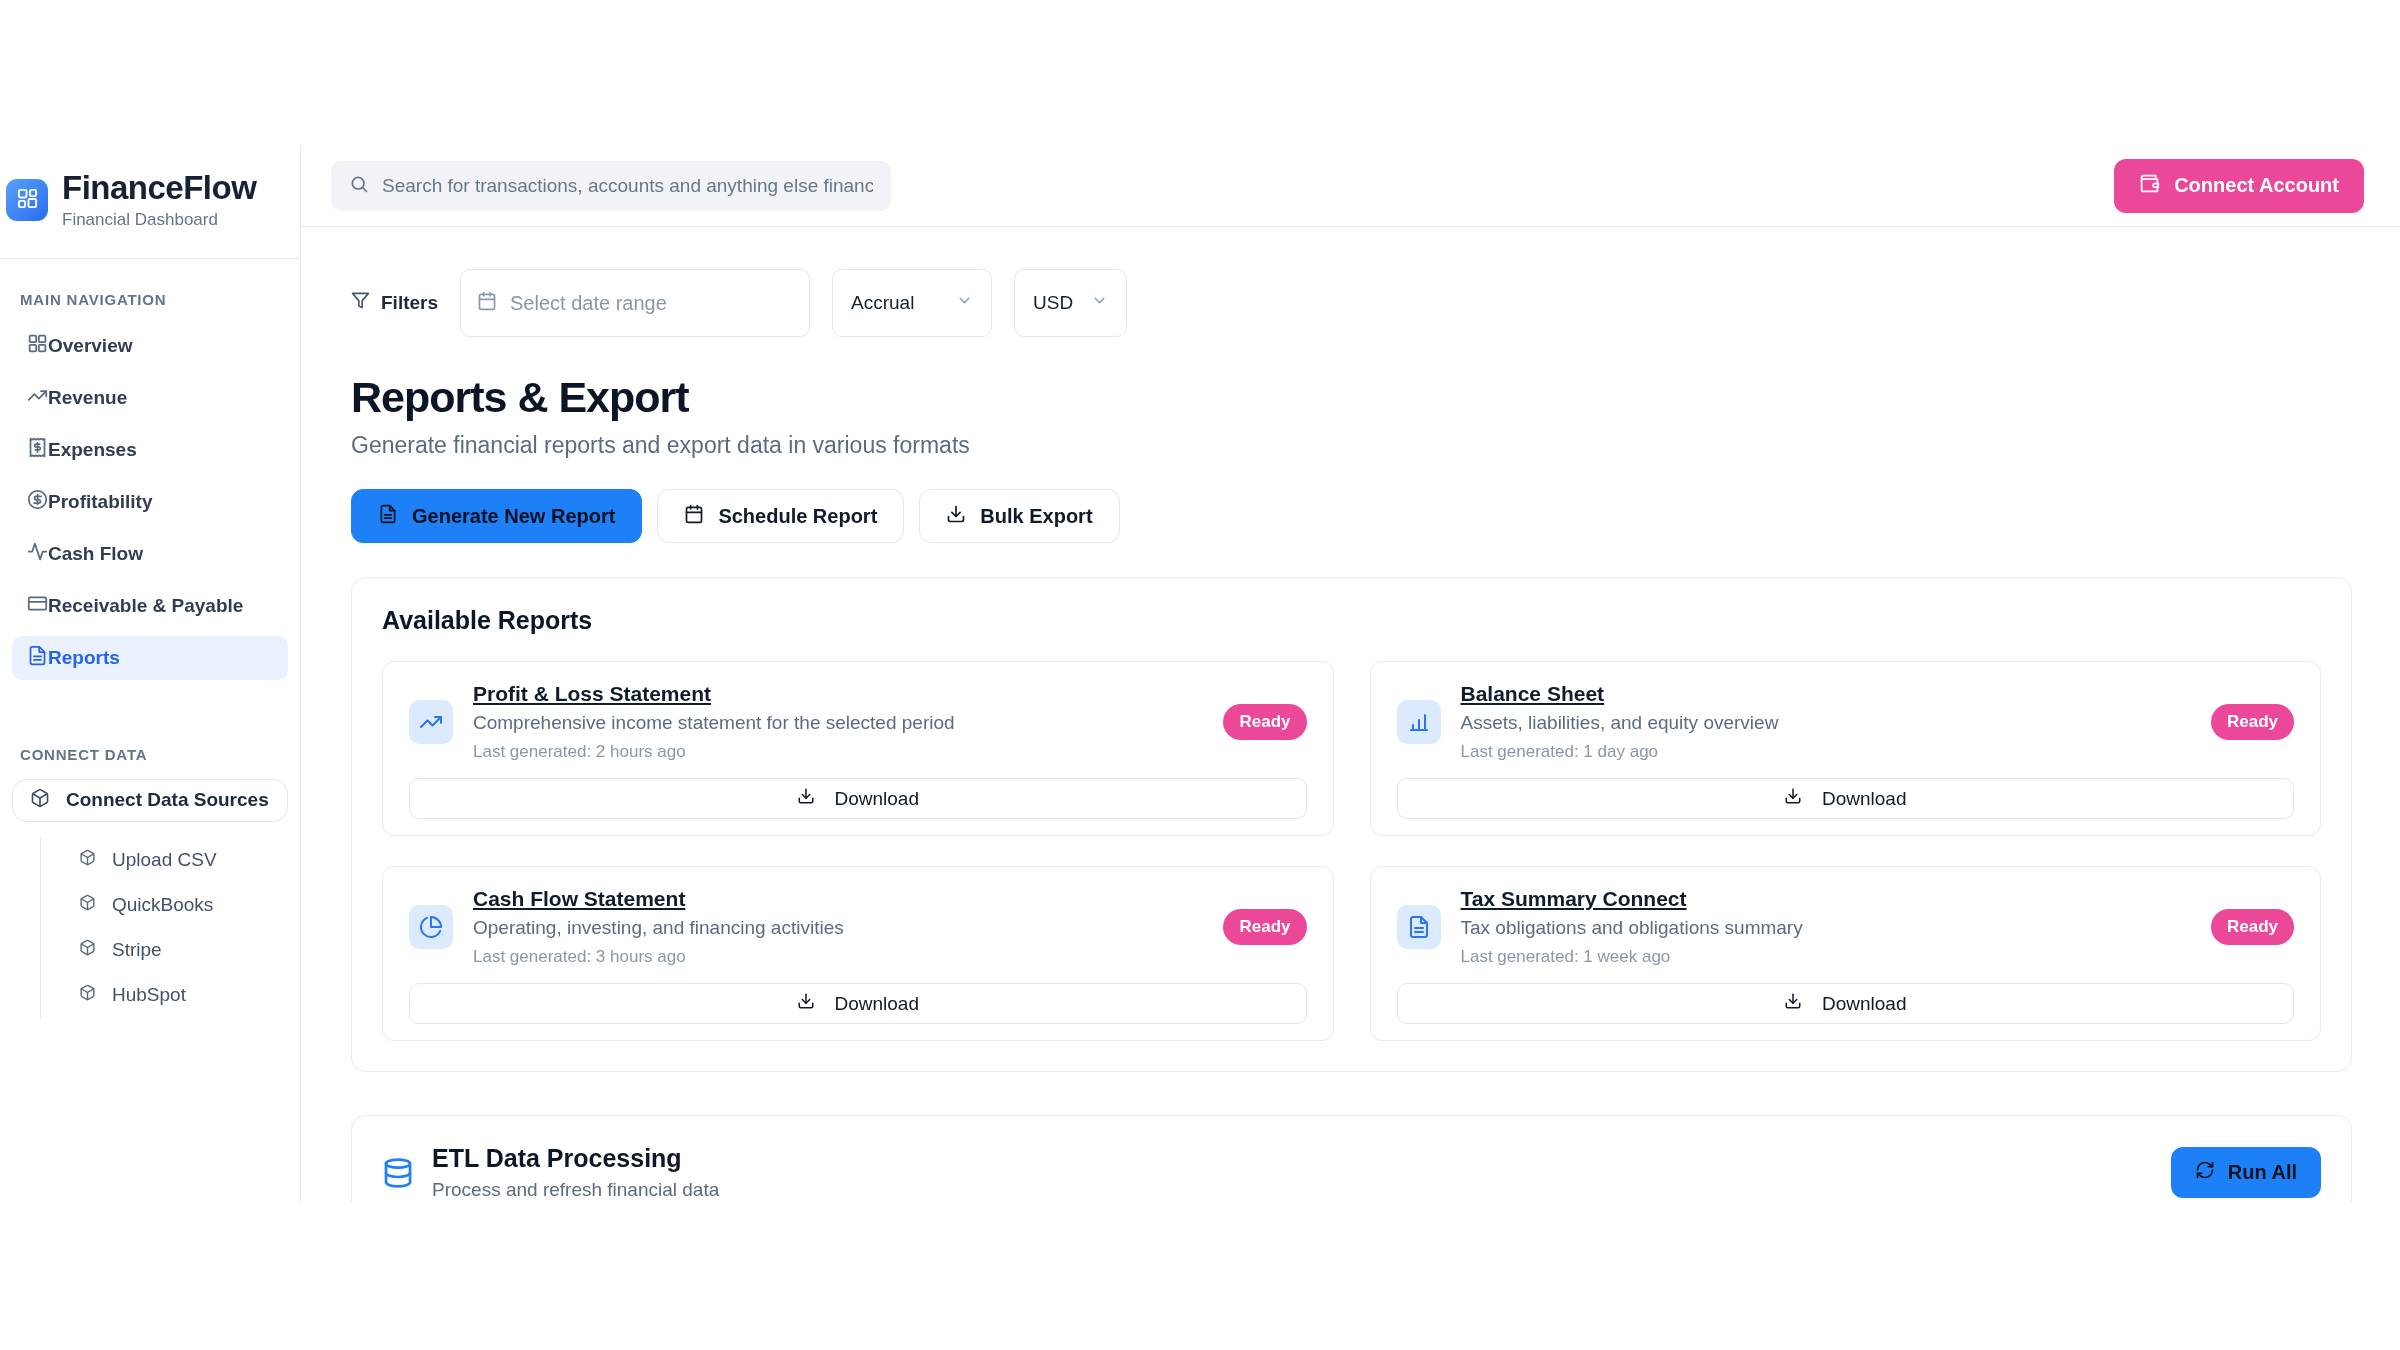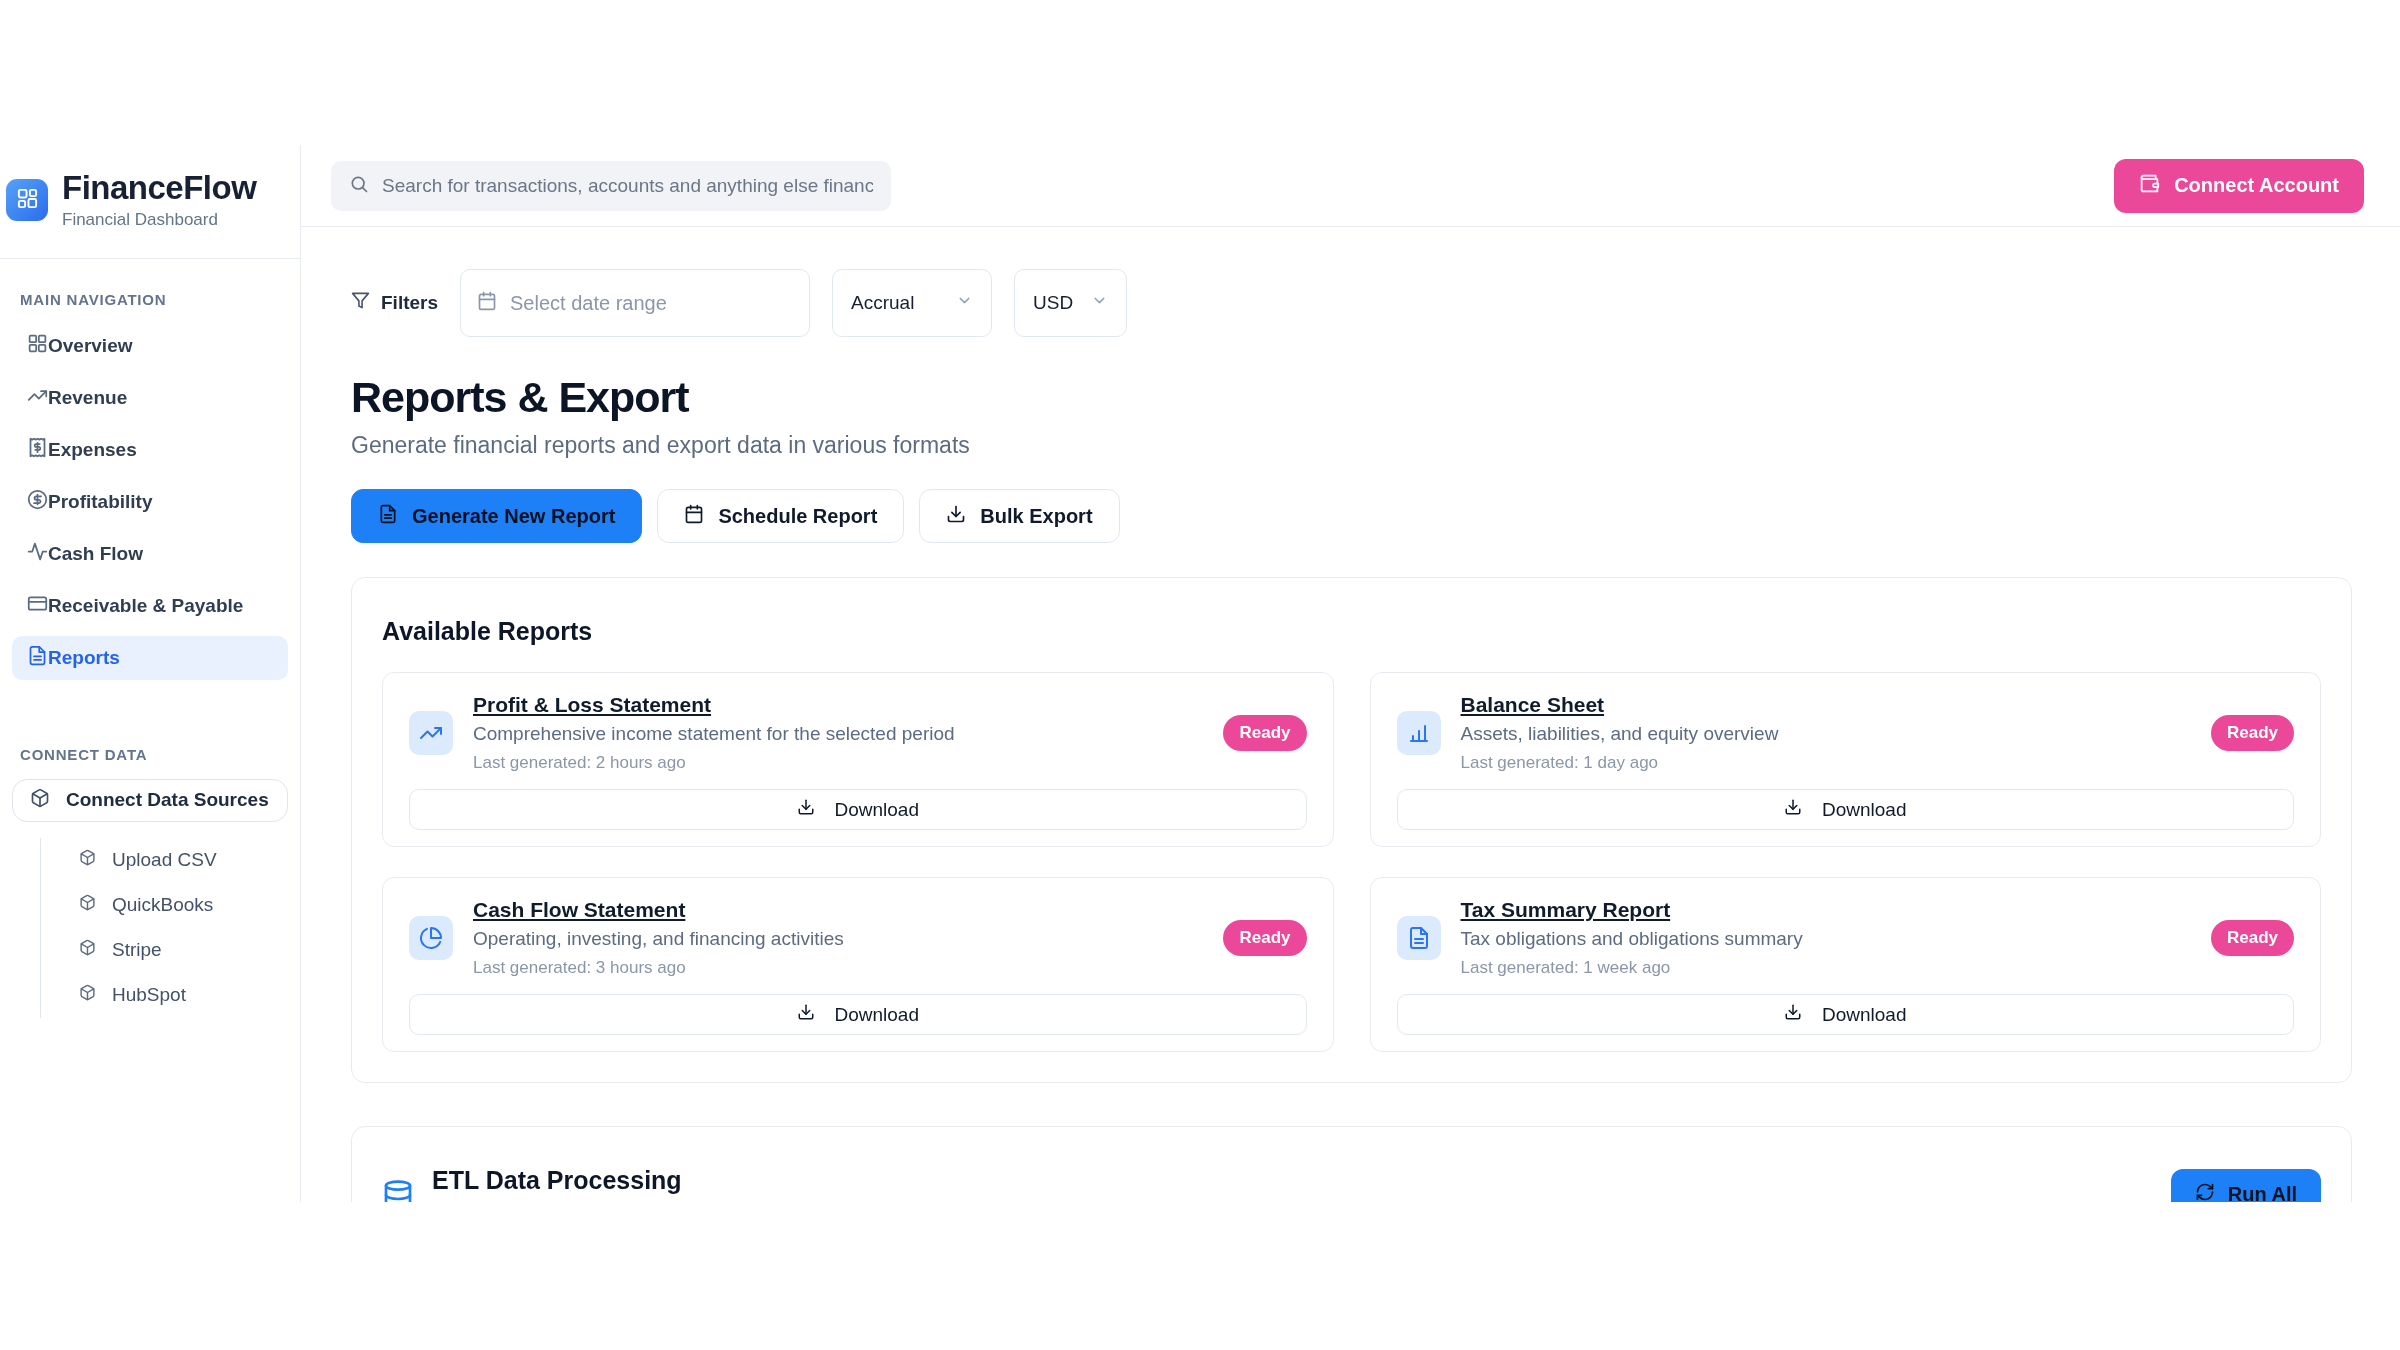--- a/index.html
+++ b/index.html
@@ -71,21 +71,21 @@
   .page-title { margin-top:36px; font-size:43px; font-weight:800; color:#0b1526; letter-spacing:-1px; }
   .page-subtitle { margin-top:10px; font-size:23px; color:#5d6b80; }
 
   .actions-row { margin-top:30px; display:flex; gap:15px; }
   .btn { height:54px; display:inline-flex; align-items:center; gap:14px; padding:0 26px;
     border:1.5px solid #e2e8f0; border-radius:12px; background:#fff; color:#101a2b;
     font-size:20px; font-weight:600; font-family:"Liberation Sans", sans-serif; cursor:pointer; }
   .btn svg { width:20px; height:20px; flex:none; }
   .btn-primary { background:#1e80f7; border-color:#1e80f7; color:#06101f; }
 
-  .panel { margin-top:34px; border:1.5px solid #e7ebf0; border-radius:14px; background:#fff; padding:39px 30px 30px; }
+  .panel { margin-top:34px; border:1.5px solid #e7ebf0; border-radius:14px; background:#fff; padding:28px 30px 30px; }
   .panel-title { font-size:25px; font-weight:700; color:#0d1728; }
   .reports-grid { margin-top:26px; display:grid; grid-template-columns:1fr 1fr; gap:30px 36px; }
   .report-card { border:1.5px solid #e7ebf0; border-radius:12px; padding:20px 26px 16px; background:#fff; }
   .report-top { display:flex; align-items:center; gap:20px; }
   .r-icon { width:44px; height:44px; border-radius:10px; background:#dceafd; color:#2b74f3;
     display:flex; align-items:center; justify-content:center; flex:none; }
   .r-icon svg { width:24px; height:24px; }
   .r-text { flex:1; min-width:0; }
   .r-title { font-size:21px; font-weight:700; color:#101b2c;text-decoration:underline; }
   .r-desc { margin-top:6px; font-size:19px; color:#5d6b80; }
@@ -407,21 +407,21 @@
             <div class="report-top">
               <div class="r-icon">
                     <svg viewBox="0 0 24 24" fill="none" stroke="currentColor" stroke-width="2" stroke-linecap="round" stroke-linejoin="round" width="24" height="24">
                       <path d="M14 2H6a2 2 0 0 0-2 2v16a2 2 0 0 0 2 2h12a2 2 0 0 0 2-2V8z"></path>
                       <polyline points="14 2 14 8 20 8"></polyline>
                       <line x1="16" y1="13" x2="8" y2="13"></line>
                       <line x1="16" y1="17" x2="8" y2="17"></line>
                     </svg>
                   </div>
               <div class="r-text">
-                <div class="r-title">Tax Summary Report</div>
+                <div class="r-title">Tax Summary Connect</div>
                 <div class="r-desc">Tax obligations and obligations summary</div>
                 <div class="r-meta">Last generated: 1 week ago</div>
               </div>
               <div class="r-badge">Ready</div>
             </div>
             <button class="r-download">
               <span><svg viewBox="0 0 24 24" fill="none" stroke="currentColor" stroke-width="2" stroke-linecap="round" stroke-linejoin="round" width="18" height="18">
                       <path d="M21 15v4a2 2 0 0 1-2 2H5a2 2 0 0 1-2-2v-4"></path>
                       <polyline points="7 10 12 15 17 10"></polyline>
                       <line x1="12" y1="3" x2="12" y2="15"></line>

